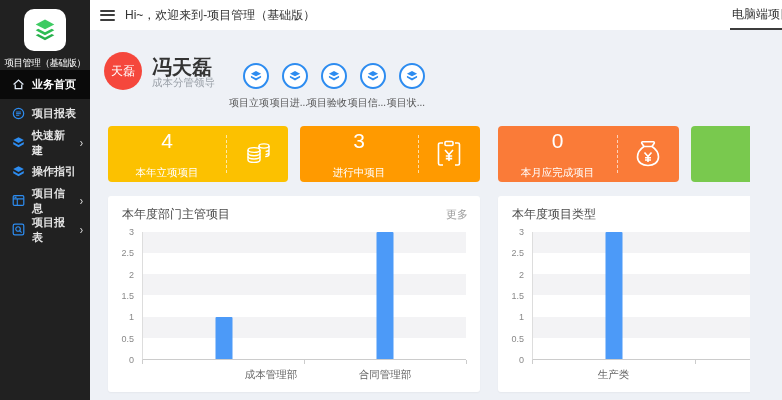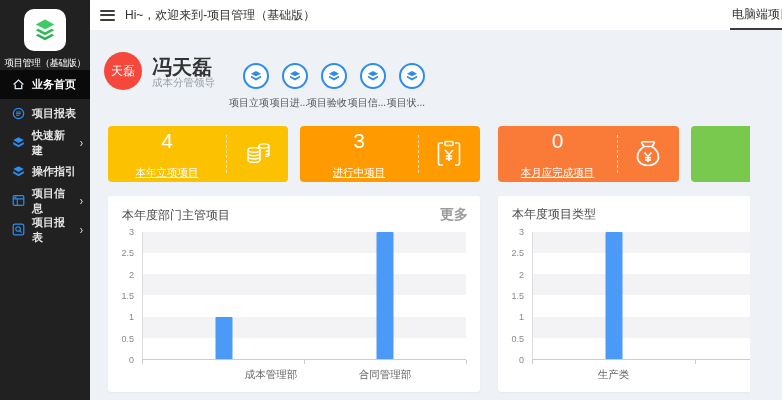--- a/index.html
+++ b/index.html
@@ -42,30 +42,30 @@
     display:flex; align-items:center; justify-content:center; }
   .qa-label { margin-top:7px; font-size:10px; color:#555; white-space:nowrap; }
 
   .col { position:absolute; top:96px; }
   .col-left  { left:18px;  width:372px; }
   .col-right { left:408px; width:374px; }
   .cards { display:flex; gap:12px; }
   .card { flex:1; height:56px; border-radius:4px; display:flex; color:#fff; cursor:pointer; overflow:hidden; }
   .card-main { flex:1; display:flex; flex-direction:column; align-items:center; justify-content:center; }
   .card-num { font-size:21px; line-height:23px; }
-  .card-label { font-size:10.5px; margin-top:14px; white-space:nowrap;text-decoration:underline; }
+  .card-label { font-size:10.5px; margin-top:14px; white-space:nowrap; }
   .card-iconwrap { width:62px; display:flex; align-items:center; justify-content:center; position:relative; }
   .card-iconwrap.sep:before { content:""; position:absolute; left:0; top:9px; bottom:9px;
     border-left:1px dashed rgba(255,255,255,0.65); }
 
   .panel { margin-top:14px; height:196px; background:#fff; border-radius:3px; position:relative;
     box-shadow:0 1px 2px rgba(0,0,0,0.04); }
   .panel-head { display:flex; align-items:center; padding:10px 12px 0 14px; }
   .panel-title { font-size:12px; color:#4a4a4a; }
-  .panel-more { margin-left:auto; font-size:14px; color:#9b9b9b; cursor:pointer;font-weight:bold; }
+  .panel-more { margin-left:auto; font-size:11px; color:#9b9b9b; cursor:pointer; }
 
   .chart { position:absolute; left:4px; right:6px; top:28px; bottom:6px; }
   .plot { position:absolute; left:30px; right:8px; top:8px; bottom:26px;
     border-bottom:1px solid #ccc; border-left:1px solid #ddd; }
   .band { position:absolute; left:0; right:0; }
   .band.gray { background:#f3f3f5; }
   .bar { position:absolute; bottom:0; width:17px; background:#4c9af8; border-radius:1px 1px 0 0; transform:translateX(-50%); }
   .ylabels { position:absolute; left:0; width:27px; top:8px; bottom:26px; }
   .ylab { position:absolute; right:5px; transform:translateY(-50%); font-size:9px; color:#888; }
   .xlabels { position:absolute; left:30px; right:8px; bottom:2px; height:16px; }

